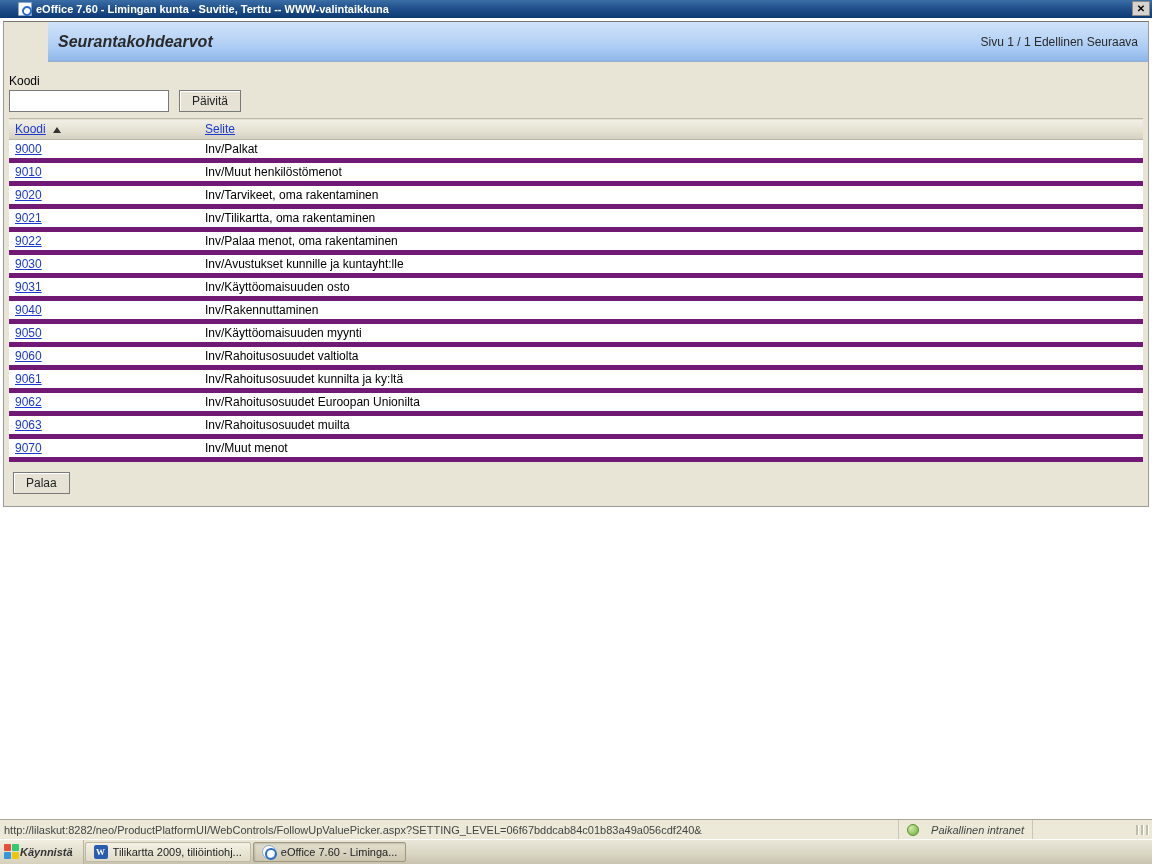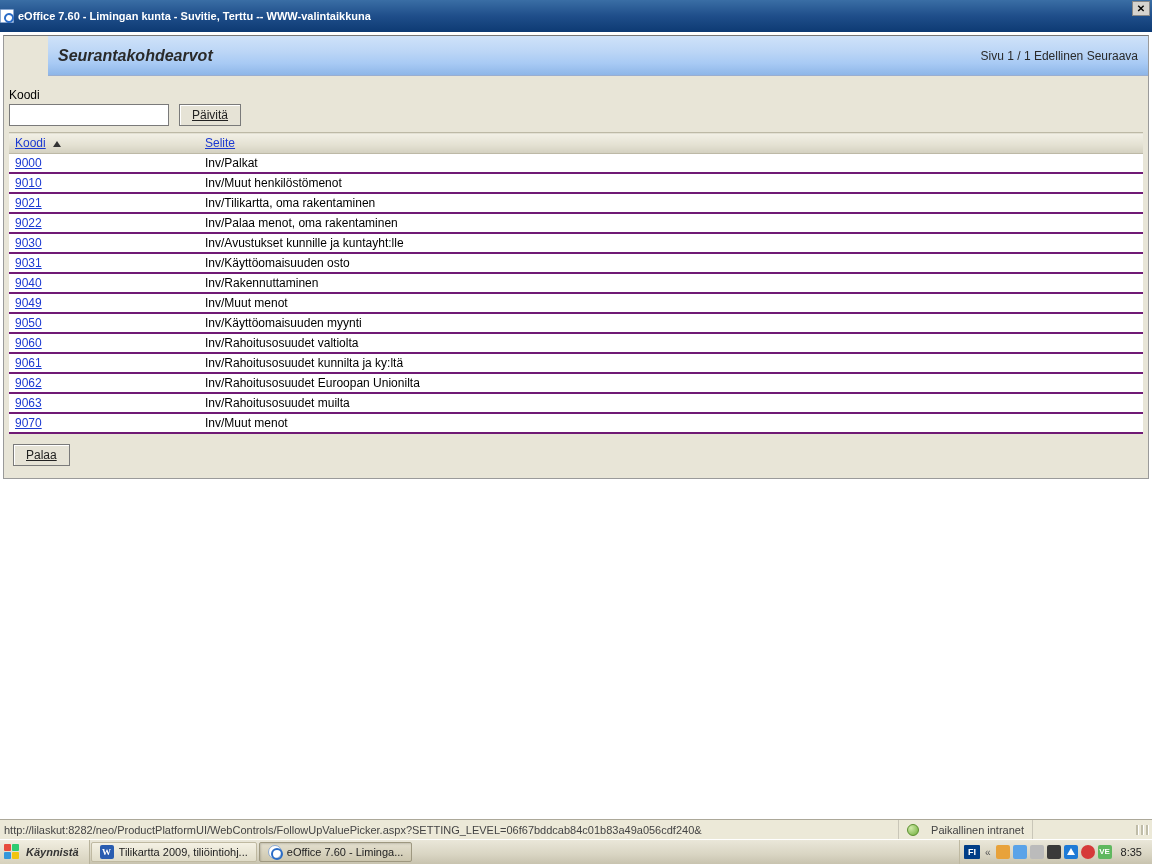--- a/index.html
+++ b/index.html
@@ -7,25 +7,25 @@
     margin: 0; padding: 0;
     width: 1152px; height: 864px;
     font-family: Tahoma, Verdana, Arial, sans-serif;
     font-size: 11px;
     background: #ffffff;
     overflow: hidden;
   }
 
   
   .win-title {
-    height: 32px;
+    height: 18px;
     background: linear-gradient(to bottom, #3a6ea5 0%, #1f4e8a 50%, #0d3a73 100%);
     color: #fff;
     display: flex; align-items: center;
-    padding-left: 0;
+    padding-left: 18px;
     position: relative;
   }
   .win-title .favicon {
     width: 14px; height: 14px; margin-right: 4px;
     background: #fff; border: 1px solid #8aa8d1; border-radius: 1px;
     position: relative;
   }
   .win-title .favicon::after{
     content:""; position:absolute; left:3px; top:3px; width:6px;height:6px;
     border:2px solid #2a6cc7; border-radius:50%;
@@ -79,21 +79,20 @@
     border: 1px solid #7a7a7a; background:#fff;
     padding: 2px 4px; font-size: 12px;
   }
   .btn {
     height: 22px; padding: 0 12px;
     background: #e6e3d6;
     border: 1px solid #7a7a7a;
     font-size: 12px; color:#222;
     cursor: pointer;
     box-shadow: inset 1px 1px 0 #fff;
-    text-decoration: underline;
   }
 
   
   .grid {
     width: 100%;
     border-collapse: collapse;
     background:#fff;
   }
   .grid thead th {
     text-align: left;
@@ -105,21 +104,21 @@
     font-size: 12px;
   }
   .grid thead th a { color: #1b39d1; text-decoration: underline; cursor:pointer;}
   .sort-arrow {
     display:inline-block; width:0;height:0; margin-left:4px;
     border-left:4px solid transparent; border-right:4px solid transparent;
     border-bottom:6px solid #333;
     vertical-align: middle;
   }
   .grid tbody td {
-    border-bottom: 2px solid #701a75;
+    border-bottom: 5px solid #701a75;
     padding: 2px 6px;
     font-size: 12px; color:#000;
   }
   .grid tbody td.code a { color:#1b39d1; text-decoration: underline; cursor:pointer;}
   .grid .col-koodi { width: 190px; }
 
   .footer-btn-area { padding: 10px 0 4px 4px;}
 
   
   .status-bar {
@@ -127,21 +126,21 @@
     height: 20px;
     border-top: 1px solid #aca899;
     background: #ece9d8;
     display:flex; align-items:center;
     font-size: 11px; color:#444;
     padding-left: 4px;
     margin-top: 38px;
   }
   .status-bar .zone {
     margin-left:auto; display:flex; align-items:center; gap:12px; padding:0 8px;
-    border-left:1px solid #c9c6b8; height:100%;
+    border-left:1px solid #c9c6b8; height:100%;font-style:italic;
   }
   .status-bar .zone-icon {
     width:12px;height:12px; border-radius:50%;
     background: radial-gradient(circle at 30% 30%, #cfe9a8, #6fae3a);
     border:1px solid #5a8f2e;
   }
   .status-bar .grips{
     width: 120px; height:100%;
     display:flex; align-items:center; justify-content:flex-end; padding-right:4px;
     border-left:1px solid #c9c6b8;
@@ -154,21 +153,21 @@
   
   .taskbar {
     position:absolute; left:0; right:0; bottom:0;
     height:25px;
     background: linear-gradient(to bottom, #eae7d9 0%, #d9d5c3 60%, #c8c3af 100%);
     border-top:1px solid #fff;
     display:flex; align-items:stretch;
     font-size:11px;
   }
   .start-btn {
-    display:flex; align-items:center; gap:6px;
+    display:flex; align-items:center; gap:0;
     padding: 0 10px 0 4px;
     background: linear-gradient(to bottom, #f1eee0, #d6d1bc);
     border-right:1px solid #b8b39c;
     font-style: italic; font-weight: bold; color:#333;
     cursor:pointer;
   }
   .start-logo {
     width:16px; height:16px; position:relative;
   }
   .start-logo span{position:absolute;width:7px;height:7px;border-radius:1px;}
@@ -261,42 +260,42 @@
 
       <tr>
             <td class="code"><a>9000</a></td>
             <td>Inv/Palkat</td>
           </tr>
           <tr>
             <td class="code"><a>9010</a></td>
             <td>Inv/Muut henkilöstömenot</td>
           </tr>
           <tr>
+            <td class="code"><a>9020</a></td>
+            <td>Inv/Tarvikeet, oma rakentaminen</td>
+          </tr>
+          <tr>
             <td class="code"><a>9021</a></td>
             <td>Inv/Tilikartta, oma rakentaminen</td>
           </tr>
           <tr>
             <td class="code"><a>9022</a></td>
             <td>Inv/Palaa menot, oma rakentaminen</td>
           </tr>
           <tr>
             <td class="code"><a>9030</a></td>
             <td>Inv/Avustukset kunnille ja kuntayht:lle</td>
           </tr>
           <tr>
             <td class="code"><a>9031</a></td>
             <td>Inv/Käyttöomaisuuden osto</td>
           </tr>
           <tr>
             <td class="code"><a>9040</a></td>
             <td>Inv/Rakennuttaminen</td>
-          </tr>
-          <tr>
-            <td class="code"><a>9049</a></td>
-            <td>Inv/Muut menot</td>
           </tr>
           <tr>
             <td class="code"><a>9050</a></td>
             <td>Inv/Käyttöomaisuuden myynti</td>
           </tr>
           <tr>
             <td class="code"><a>9060</a></td>
             <td>Inv/Rahoitusosuudet valtiolta</td>
           </tr>
           <tr>
@@ -348,25 +347,13 @@
     <span>Käynnistä</span>
   </div>
   <div class="task-btn">
     <span class="task-ico word"></span>
     <span class="task-label">Tilikartta 2009, tiliöintiohj...</span>
   </div>
   <div class="task-btn active">
     <span class="task-ico ie"></span>
     <span class="task-label">eOffice 7.60 - Liminga...</span>
   </div>
-  <div class="tray">
-    <span class="lang">FI</span>
-    <span class="chev">«</span>
-    <span class="tico t1"></span>
-    <span class="tico t2"></span>
-    <span class="tico t3"></span>
-    <span class="tico t4"></span>
-    <span class="tico t5"></span>
-    <span class="tico t6"></span>
-    <span class="tico t7">VE</span>
-    <span class="clock">8:35</span>
-  </div>
 </div>
 
 </body></html>

